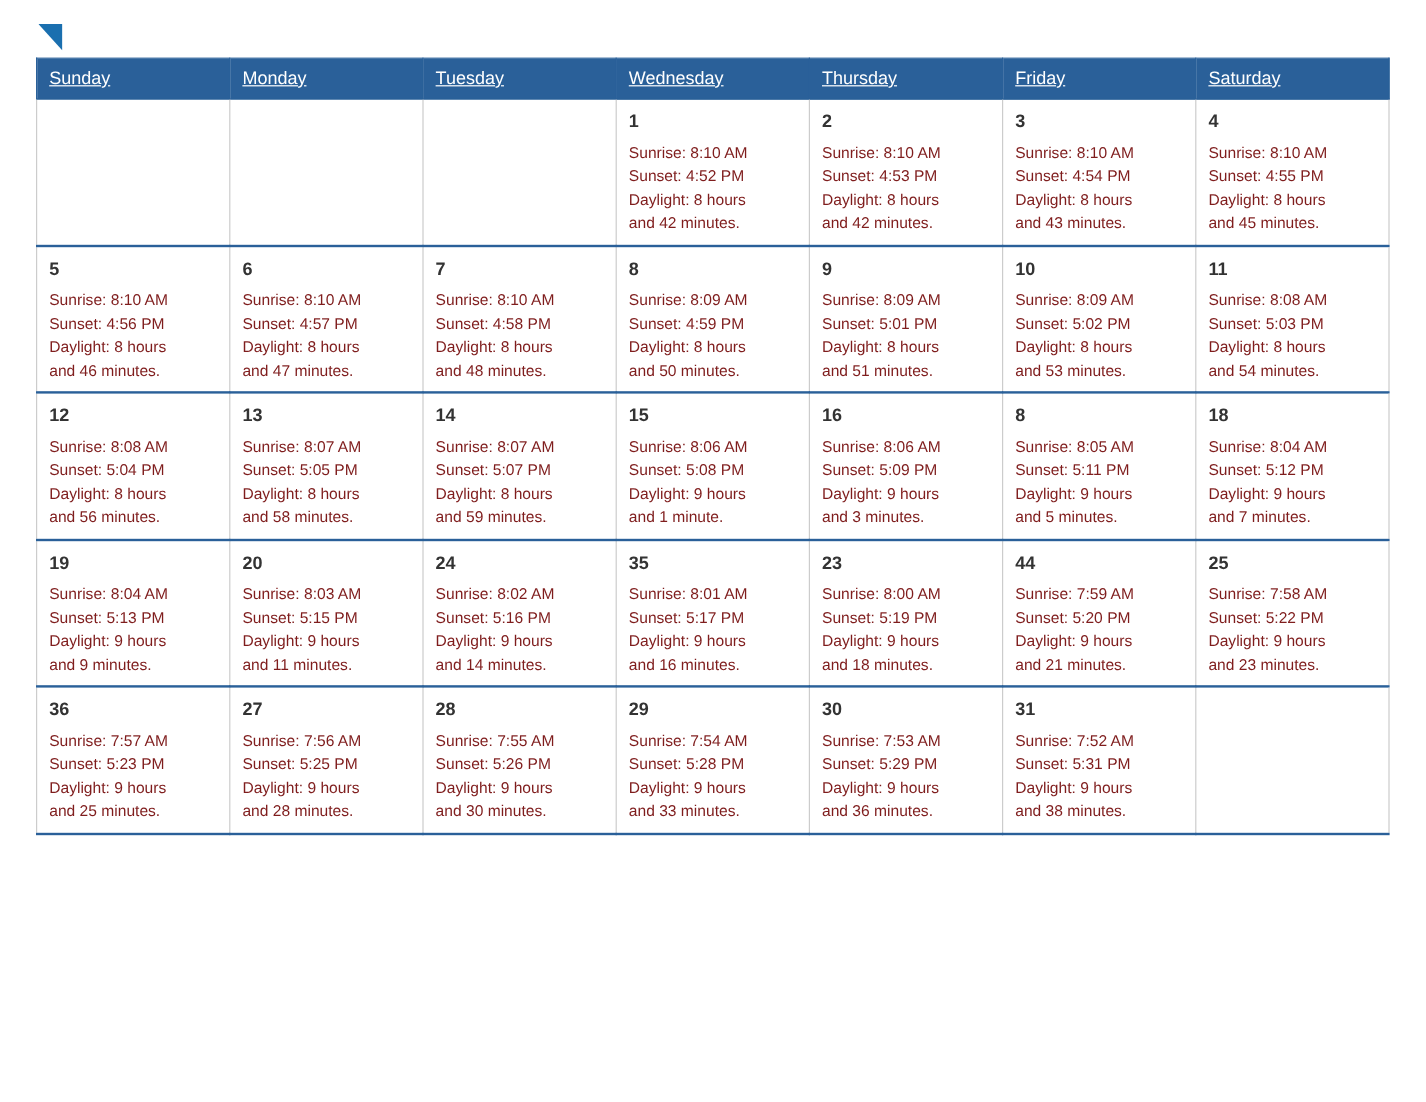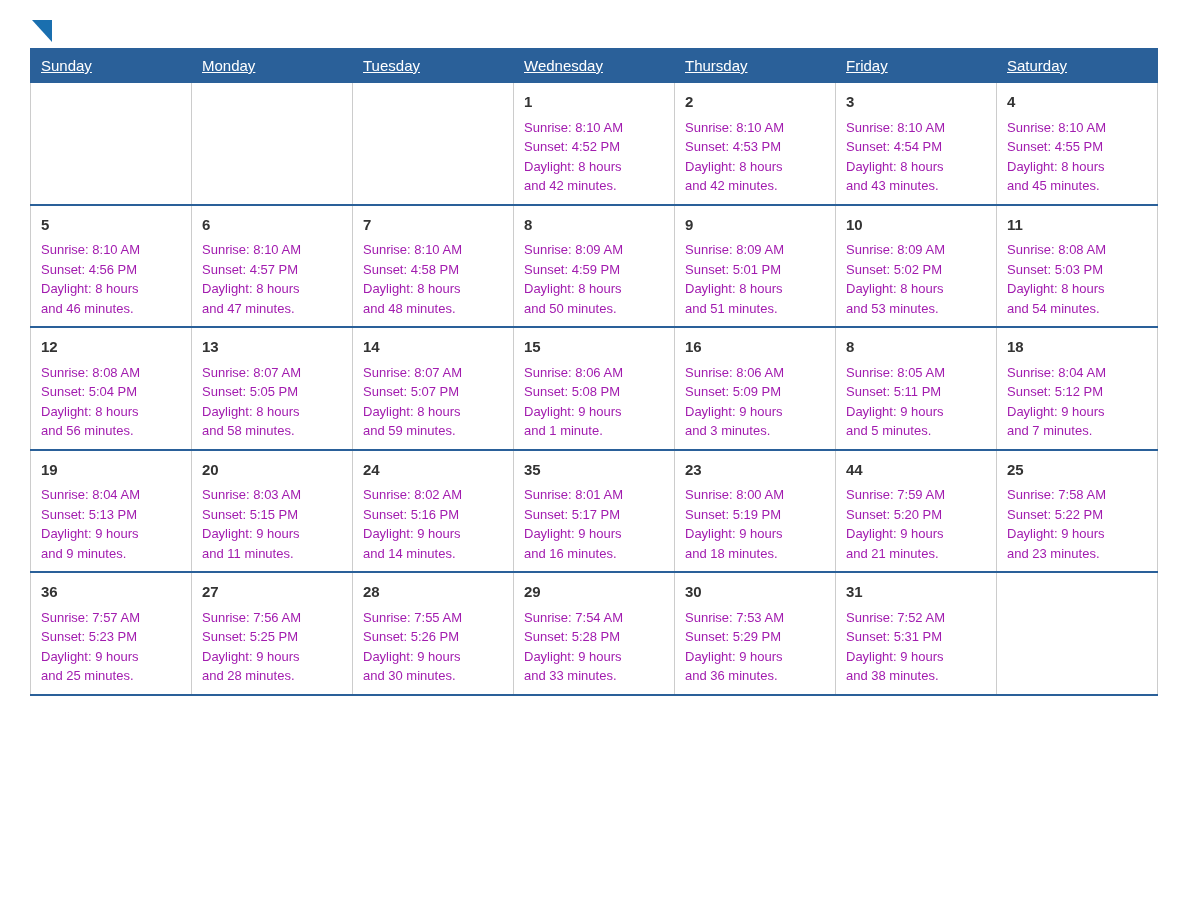--- a/index.html
+++ b/index.html
@@ -77,21 +77,21 @@
       border-right: 1px solid #ccc;
     }
     .day-number {
       font-size: 15px;
       font-weight: bold;
       display: block;
       margin-bottom: 4px;
     }
     .day-info {
       font-size: 13px;
-      color: #a21caf;
+      color: #7f1d1d;
     }
     .empty-cell {
       background: #fff;
     }
   </style>
 </head>
 <body>
 
 <div class="header">
   <div class="logo">

